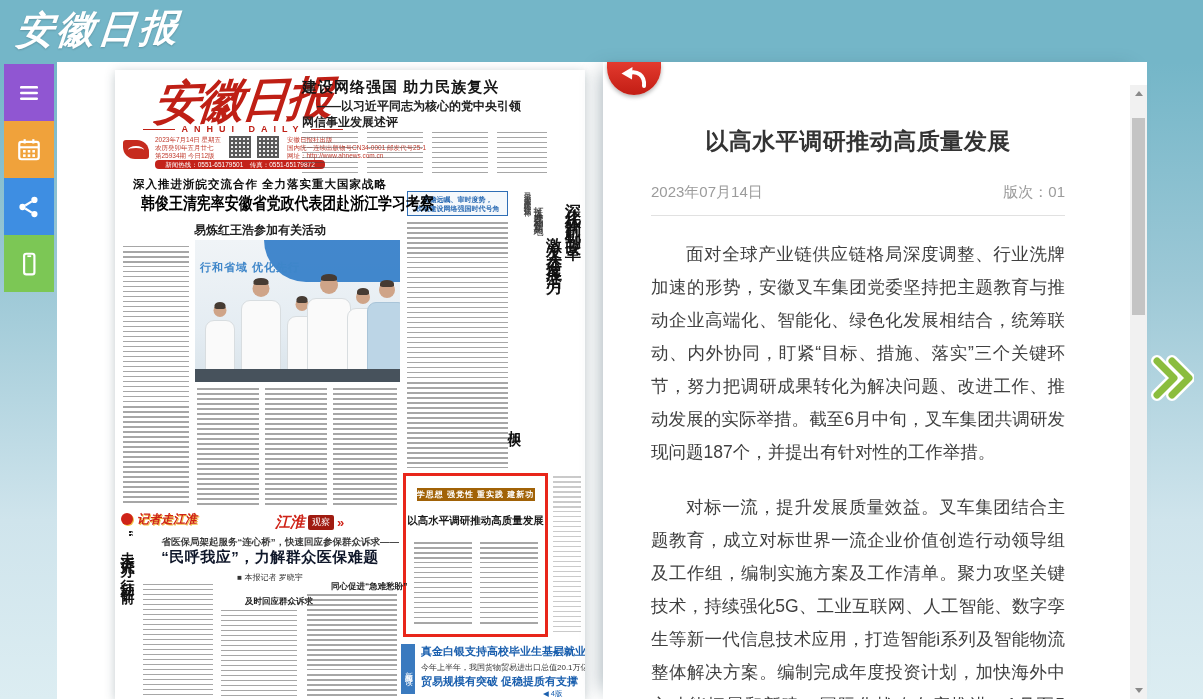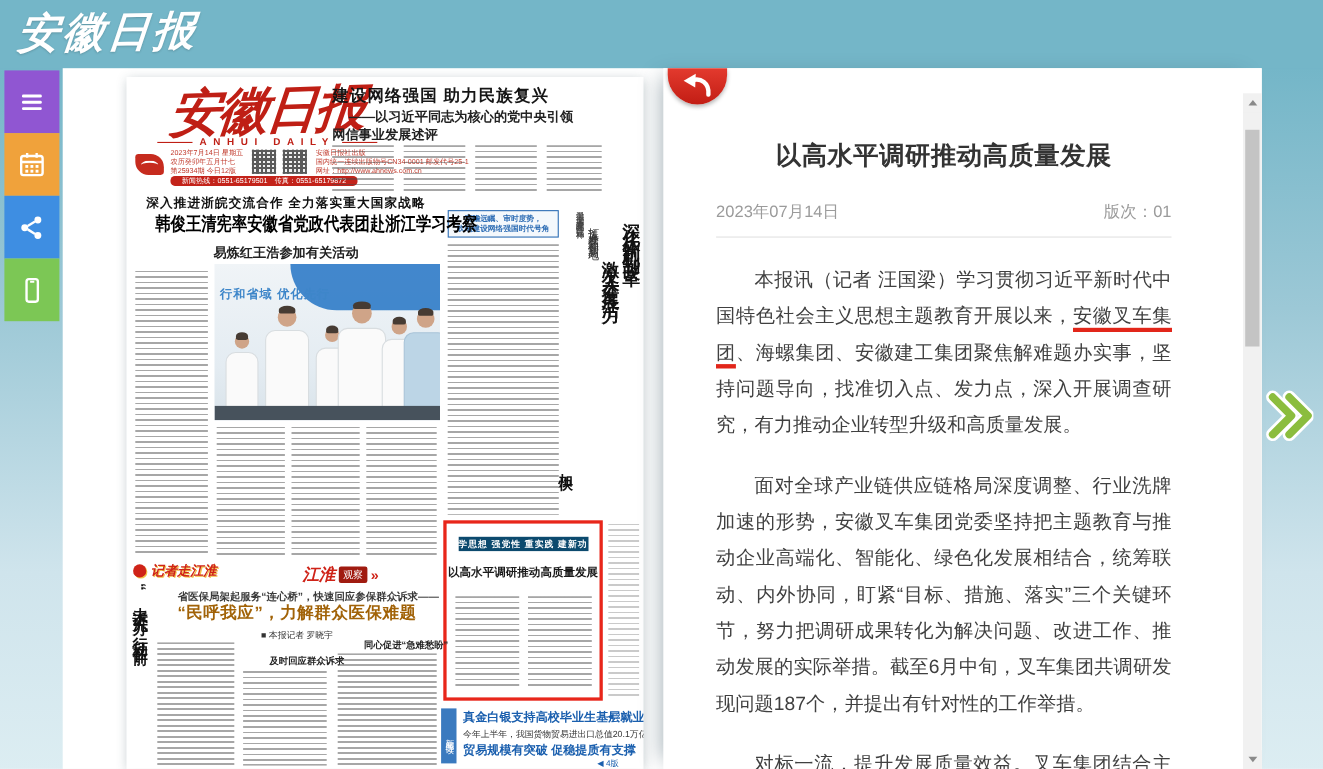--- a/index.html
+++ b/index.html
@@ -80,37 +80,37 @@
   .talent { left:398px; top:112px; width:70px; height:288px; writing-mode:vertical-rl; color:#111; }
   .talent div { position:static; }
   .t-big { font-size:16px; font-weight:bold; letter-spacing:6px; line-height:19px; padding-top:8px; }
   .t-big2 { padding-top:42px; }
   .t-mid { font-size:10px; letter-spacing:2px; line-height:13px; padding-top:16px; color:#333; }
   .t-sm { font-size:7.5px; letter-spacing:1px; line-height:10px; padding-top:4px; color:#444; }
   .t-tail { font-size:13px; font-weight:bold; letter-spacing:3px; line-height:15px; padding-top:238px; }
 
   
   .np-highlight { left:288px; top:403px; width:145px; height:164px; border:3px solid #e8261a; background:#fff; }
-  .np-hl-banner { left:50%; transform:translateX(-50%); top:12px; width:118px; height:13px; background:#0c4a6e;
+  .np-hl-banner { left:50%; transform:translateX(-50%); top:12px; width:118px; height:13px; background:#a16207;
                   color:#fff; font-size:8px; line-height:13px; text-align:center; letter-spacing:1px; font-weight:bold; white-space:nowrap; }
   .np-hl-head { left:0; top:38px; width:100%; text-align:center; font-size:10.5px; font-weight:bold; color:#1a1a1a; white-space:nowrap; }
 
   
   .np-reporter { left:6px; top:441px; width:90px; height:20px; white-space:nowrap; }
   .np-reporter .seal { position:absolute; left:0; top:2px; width:12px; height:12px; background:#cf2318; border-radius:50%; box-shadow:1px 1px 0 #f2c248; }
   .np-reporter .txt { position:absolute; left:16px; top:0; font-size:12px; font-weight:bold; font-style:italic; color:#cf2318; text-shadow:1px 1px 0 #f2c248; }
   .np-vert-head { left:4px; top:460px; height:172px; writing-mode:vertical-rl; font-size:14px; font-weight:bold;
                   letter-spacing:4px; color:#111; }
   .jh { left:160px; top:443px; display:flex; align-items:center; gap:3px; white-space:nowrap; }
   .jh * { position:static;text-align:center; }
   .jh-brand { font-size:15px; font-weight:bold; font-style:italic; color:#cf2318; }
   .jh-tag { background:#a01b10; color:#fff; font-size:9px; padding:1px 4px; border-radius:2px; }
   .jh-arr { color:#cf2318; font-weight:bold; font-size:13px; }
   .np-w-kicker { left:26px; top:466px; width:258px; text-align:right; font-size:9.5px; font-weight:bold; color:#3a3a3a; white-space:nowrap; }
-  .np-w-head { left:16px; top:478px; width:278px; text-align:center; font-size:15px; font-weight:bold; color:#a16207; letter-spacing:.5px; white-space:nowrap; }
+  .np-w-head { left:16px; top:478px; width:278px; text-align:center; font-size:15px; font-weight:bold; color:#0f172a; letter-spacing:.5px; white-space:nowrap; }
   .np-w-byline { left:16px; top:502px; width:278px; text-align:center; font-size:8px; color:#333; }
   .cross { font-size:8.5px; font-weight:bold; color:#222; white-space:nowrap;margin-left:24px; }
   .cross1 { left:106px; top:526px;font-family:Liberation Mono, monospace; } .cross2 { left:192px; top:511px; }
 
   
   .np-digest-label { left:286px; top:574px; width:14px; height:50px; background:#3a7abf; color:#fff;
                      writing-mode:vertical-rl; font-size:8px; letter-spacing:2px; text-align:center; line-height:14px; }
   .np-d1 { left:306px; top:574px; font-size:11px; font-weight:bold; color:#1a5fae; white-space:nowrap; }
   .np-d1p { left:437px; top:577px; font-size:7.5px; color:#1a5fae; }
   .np-d2k { left:306px; top:592px; font-size:8px; color:#333; white-space:nowrap; }
@@ -327,21 +327,20 @@
       </div>
 
       <div class="reader-inner">
         <div class="a-title">以高水平调研推动高质量发展</div>
         <div class="a-meta">
           <span>2023年07月14日</span>
           <span>版次：01</span>
         </div>
         <div class="a-rule"></div>
         <div class="a-body">
-          <p><span>本报讯（记者 汪国梁）学习贯彻习近平新时代中国特色社会主义思想主题教育开展以来，</span><span class="redline">安徽叉车集团</span><span>、海螺集团、安徽建工集团聚焦解难题办实事，坚持问题导向，找准切入点、发力点，深入开展调查研究，有力推动企业转型升级和高质量发展。</span></p>
           <p>面对全球产业链供应链格局深度调整、行业洗牌加速的形势，安徽叉车集团党委坚持把主题教育与推动企业高端化、智能化、绿色化发展相结合，统筹联动、内外协同，盯紧“目标、措施、落实”三个关键环节，努力把调研成果转化为解决问题、改进工作、推动发展的实际举措。截至6月中旬，叉车集团共调研发现问题187个，并提出有针对性的工作举措。</p>
           <p>对标一流，提升发展质量效益。叉车集团结合主题教育，成立对标世界一流企业价值创造行动领导组及工作组，编制实施方案及工作清单。聚力攻坚关键技术，持续强化5G、工业互联网、人工智能、数字孪生等新一代信息技术应用，打造智能i系列及智能物流整体解决方案。编制完成年度投资计划，加快海外中心功能拓展和新建，国际化战略有序推进。1月至5月，叉车集团营收</p>
         </div>
       </div>
 
       <div class="sb">
         <div class="sb-up">
             <span class="tri-up"></span>
           </div>
         <div class="sb-thumb"></div>

